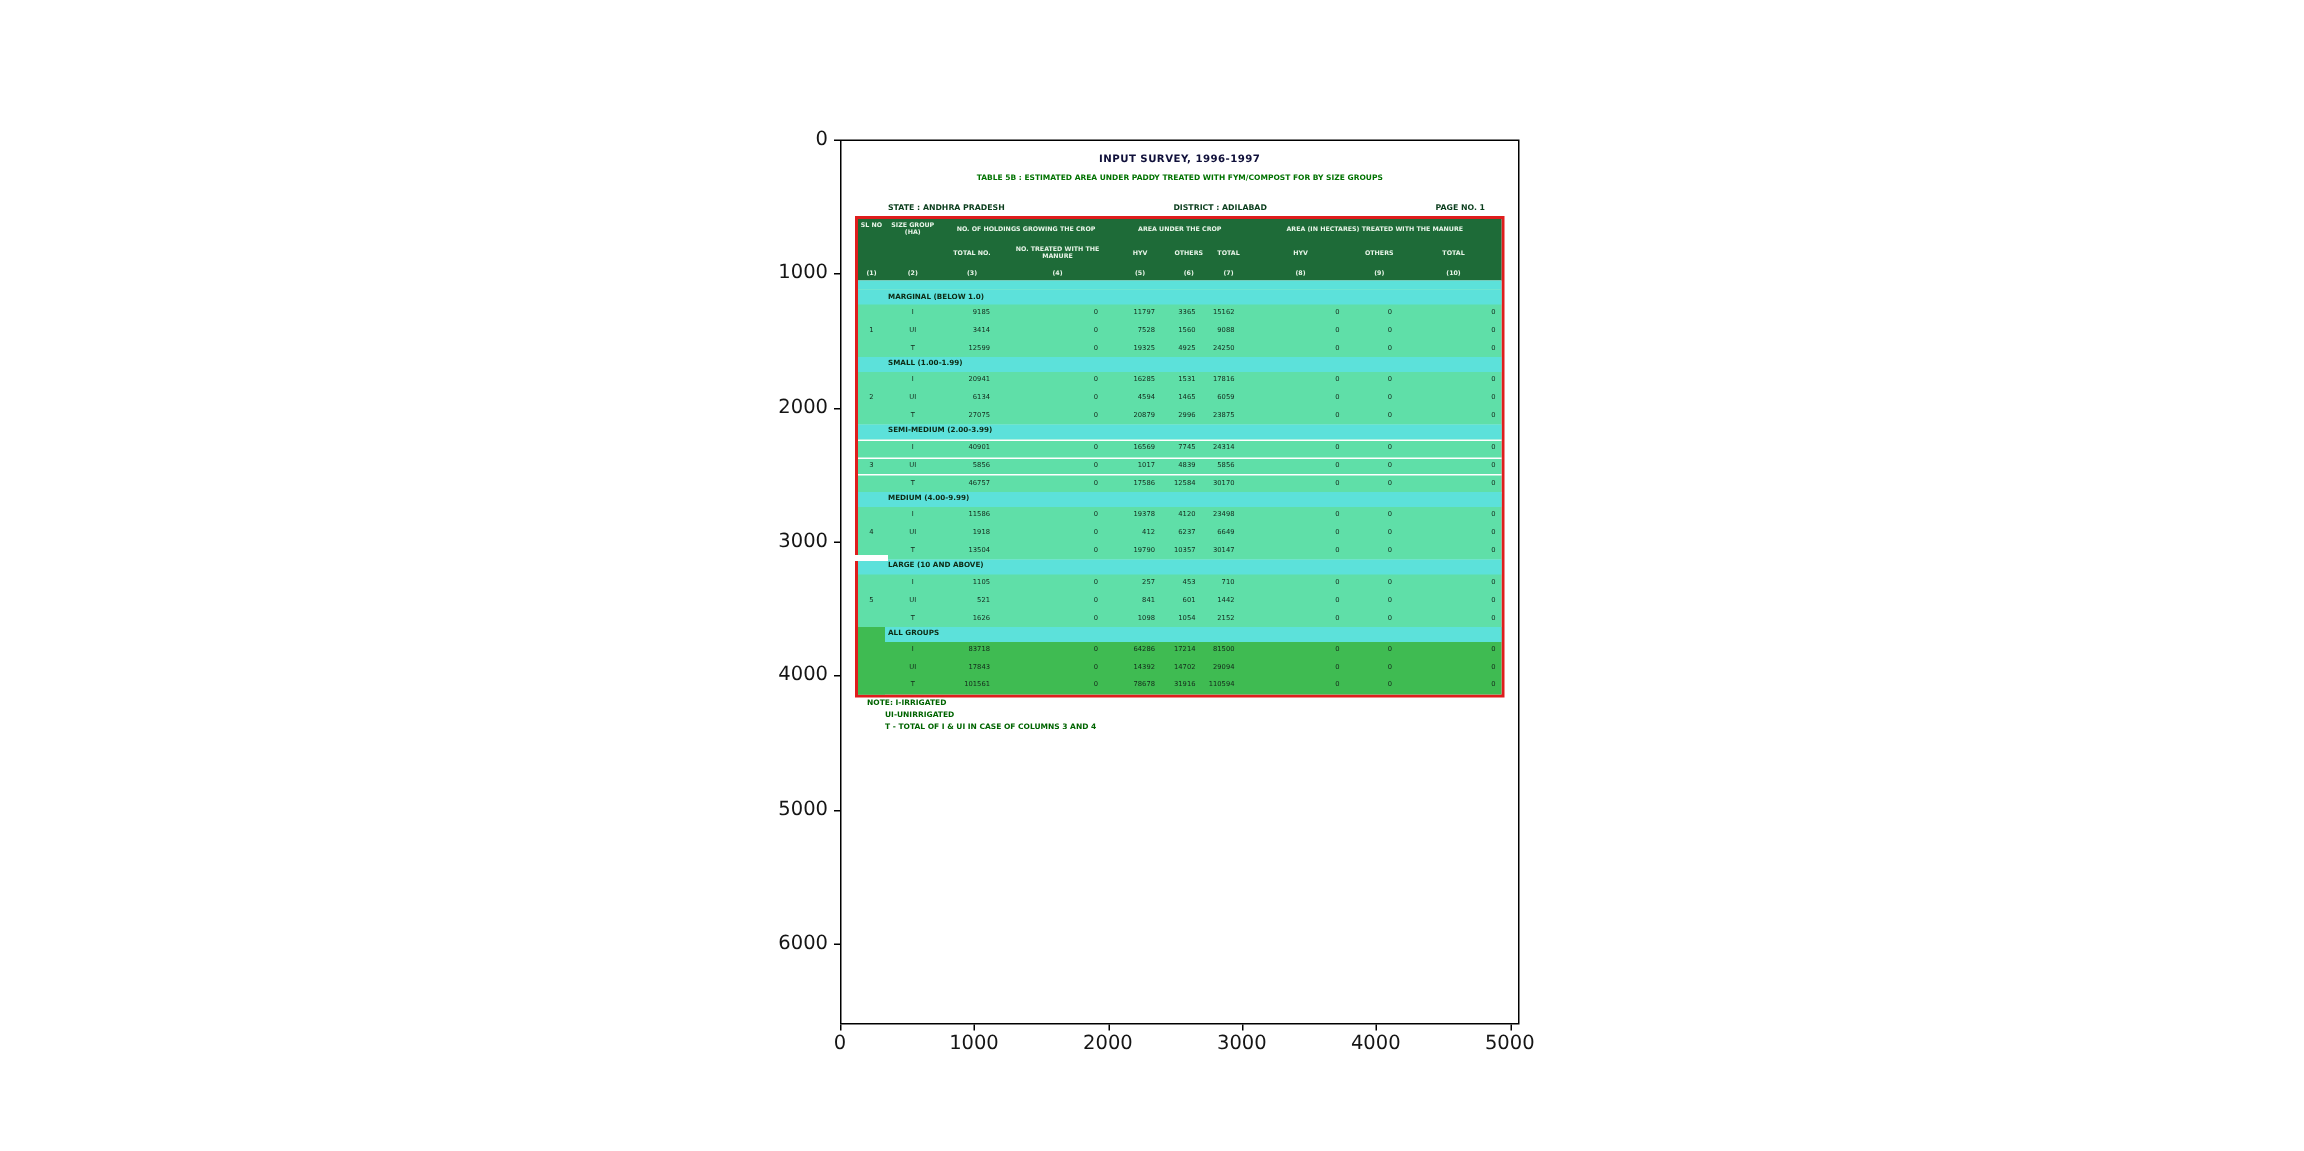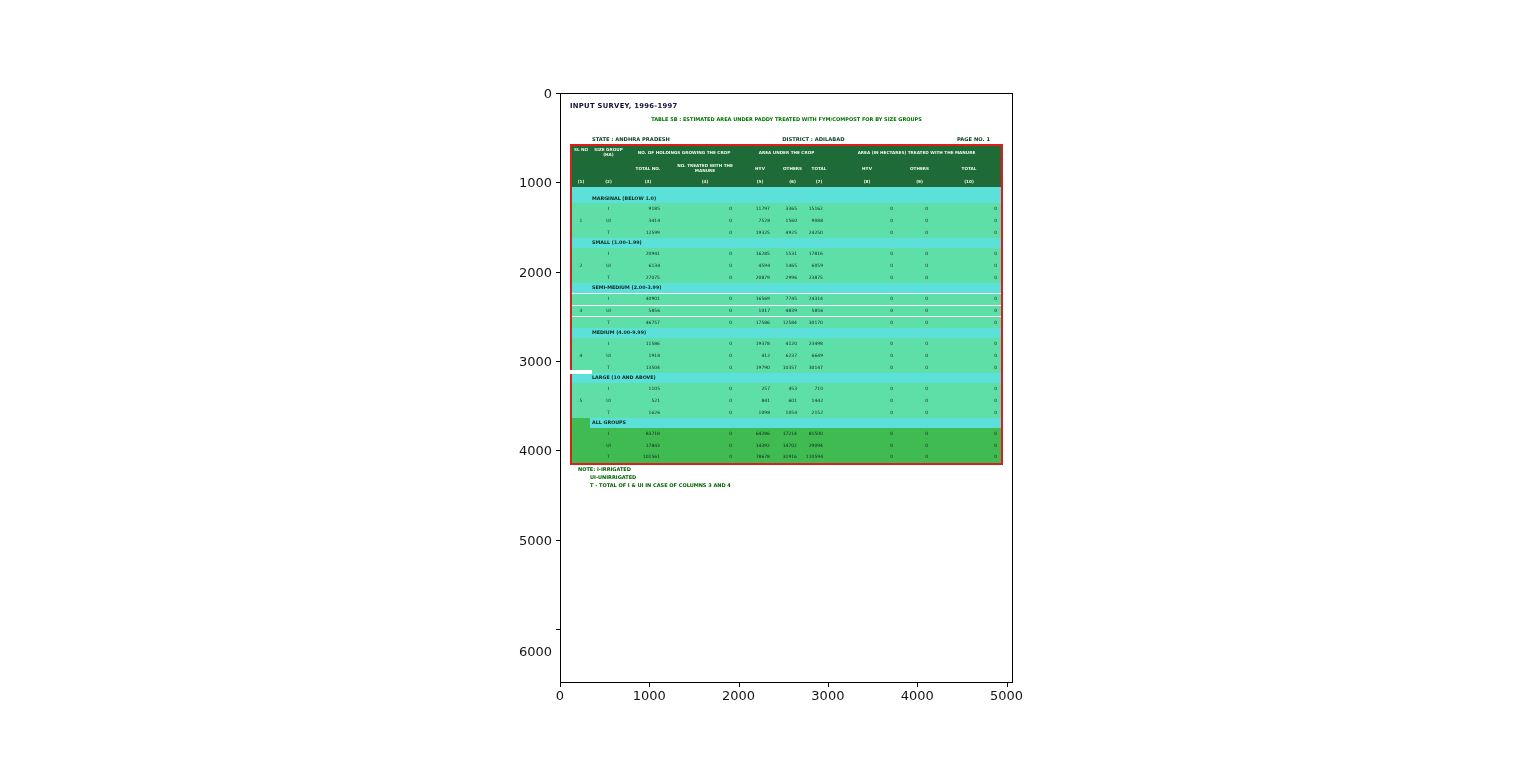--- a/index.html
+++ b/index.html
@@ -10,21 +10,21 @@
   
   .plot{position:absolute;left:560px;top:93px;width:453px;height:590px;
         border:1px solid #000;box-sizing:border-box;background:#fff;}
   .tick-label{position:absolute;font-size:13px;color:#151515;white-space:nowrap;}
   .xtick{top:688px;transform:translateX(-50%);}
   .ytick{right:984px;transform:translateY(-50%);}
   .xmark{position:absolute;width:1px;height:4px;background:#000;top:683px;}
   .ymark{position:absolute;width:4px;height:1px;background:#000;left:556px;}
 
   
-  .pg-title{position:absolute;left:570px;top:102px;width:433px;text-align:left;
+  .pg-title{position:absolute;left:570px;top:102px;width:433px;text-align:center;
             font-size:6.8px;font-weight:bold;color:var(--title-color,#10103a);letter-spacing:.3px;}
   .pg-subtitle{position:absolute;left:570px;top:116px;width:433px;text-align:center;
             font-size:5px;font-weight:bold;color:var(--heading-green,#007200);}
   .meta{position:absolute;left:592px;top:136px;width:398px;display:flex;
         justify-content:space-between;font-size:5.2px;font-weight:bold;color:#0a3d1c;}
   .note{position:absolute;font-size:5px;font-weight:bold;color:#006400;white-space:nowrap;}
 
   
   .itable{position:absolute;left:570px;top:144px;width:429px;
           border:2px solid var(--table-border-red,#df1d1d);background:#fff;}
@@ -93,21 +93,21 @@
       <div class="tick-label ytick" style="top: 182.3px;">1000</div>
       <div class="ymark" style="top: 271.6px;"></div>
       <div class="tick-label ytick" style="top: 271.6px;">2000</div>
       <div class="ymark" style="top: 360.9px;"></div>
       <div class="tick-label ytick" style="top: 360.9px;">3000</div>
       <div class="ymark" style="top: 450.2px;"></div>
       <div class="tick-label ytick" style="top: 450.2px;">4000</div>
       <div class="ymark" style="top: 539.5px;"></div>
       <div class="tick-label ytick" style="top: 539.5px;">5000</div>
       <div class="ymark" style="top: 628.8px;"></div>
-      <div class="tick-label ytick" style="top: 628.8px; margin-top: 22px;">6000</div>
+      <div class="tick-label ytick" style="top: 628.8px;">6000</div>
     </div>
 
   <div class="pg-title">INPUT SURVEY, 1996-1997</div>
   <div class="pg-subtitle">TABLE 5B : ESTIMATED AREA UNDER PADDY TREATED WITH FYM/COMPOST FOR BY SIZE GROUPS</div>
 
   <div class="meta">
     <span>STATE : ANDHRA PRADESH</span>
     <span>DISTRICT : ADILABAD</span>
     <span>PAGE NO. 1</span>
   </div>

